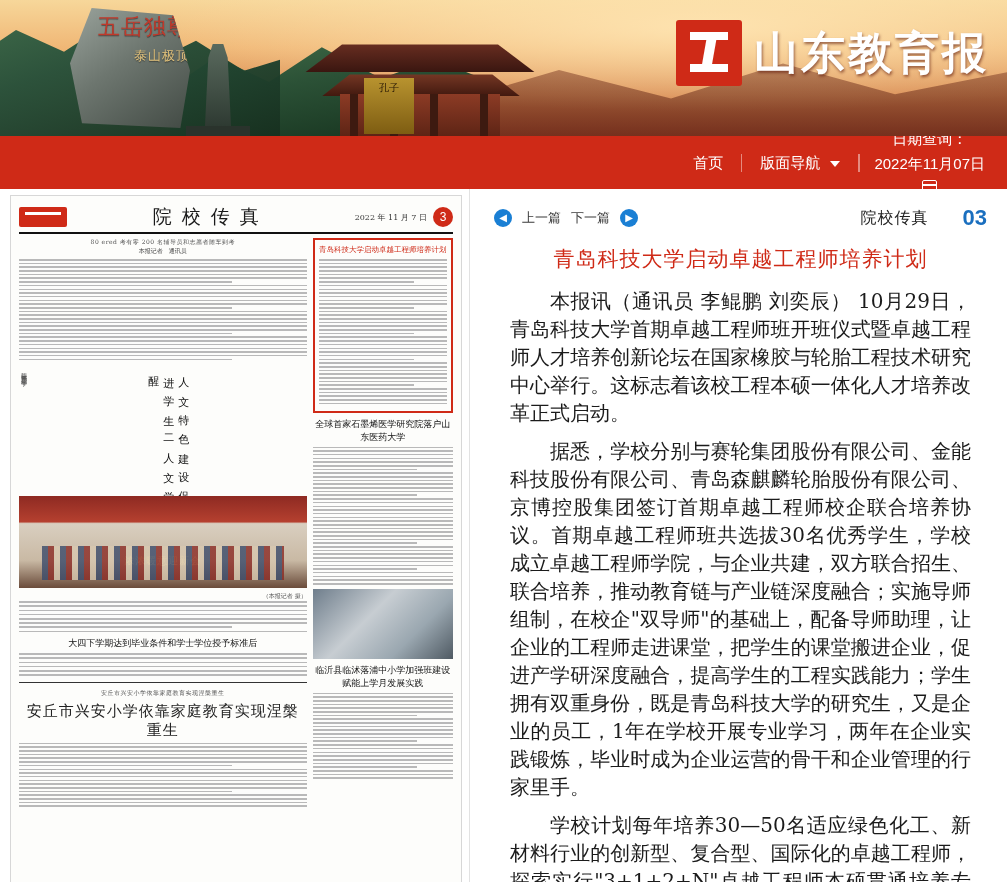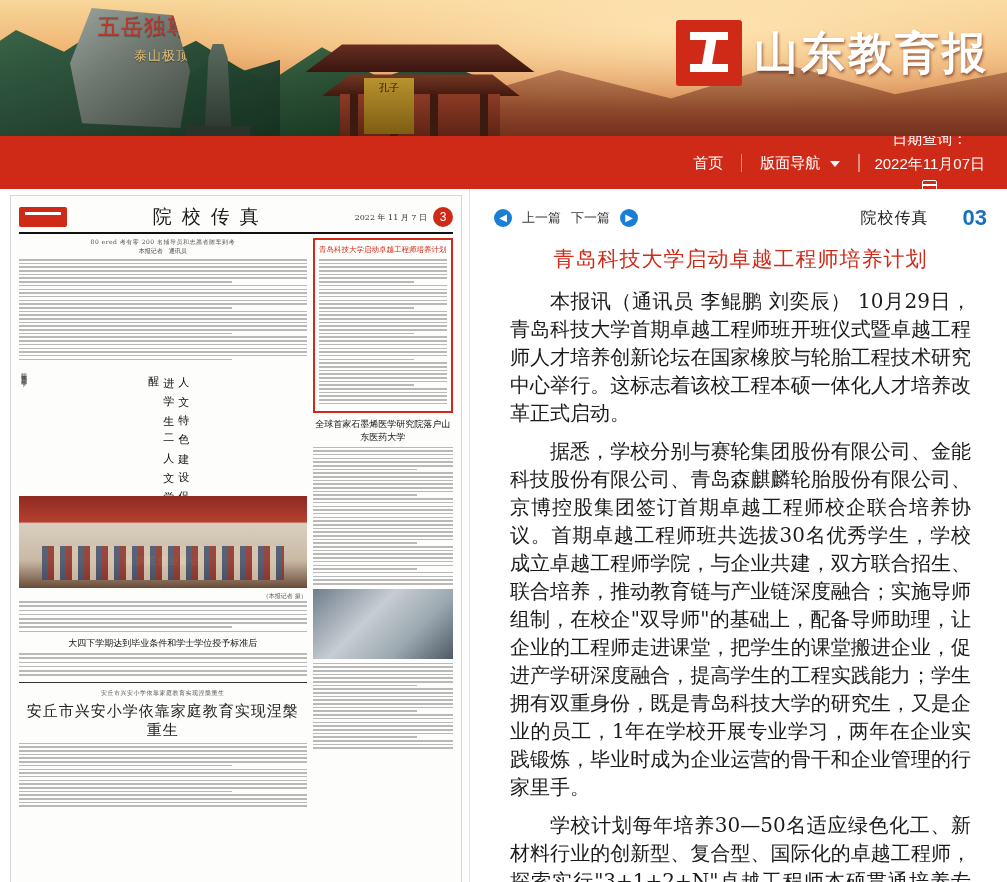--- a/index.html
+++ b/index.html
@@ -517,20 +517,21 @@
               <div></div>
               <div></div>
             <div></div>
               <div></div>
               <div></div>
               <div></div>
           </div>
 
           <div class="p-photo2"></div>
 
+          <div class="p-subhead">临沂县临沭落浦中小学加强班建设赋能上学月发展实践</div>
           <div class="p-lines dense">
             <div></div>
               <div></div>
               <div></div>
               <div></div>
               <div></div>
               <div></div>
               <div></div>
             <div></div>
               <div></div>

